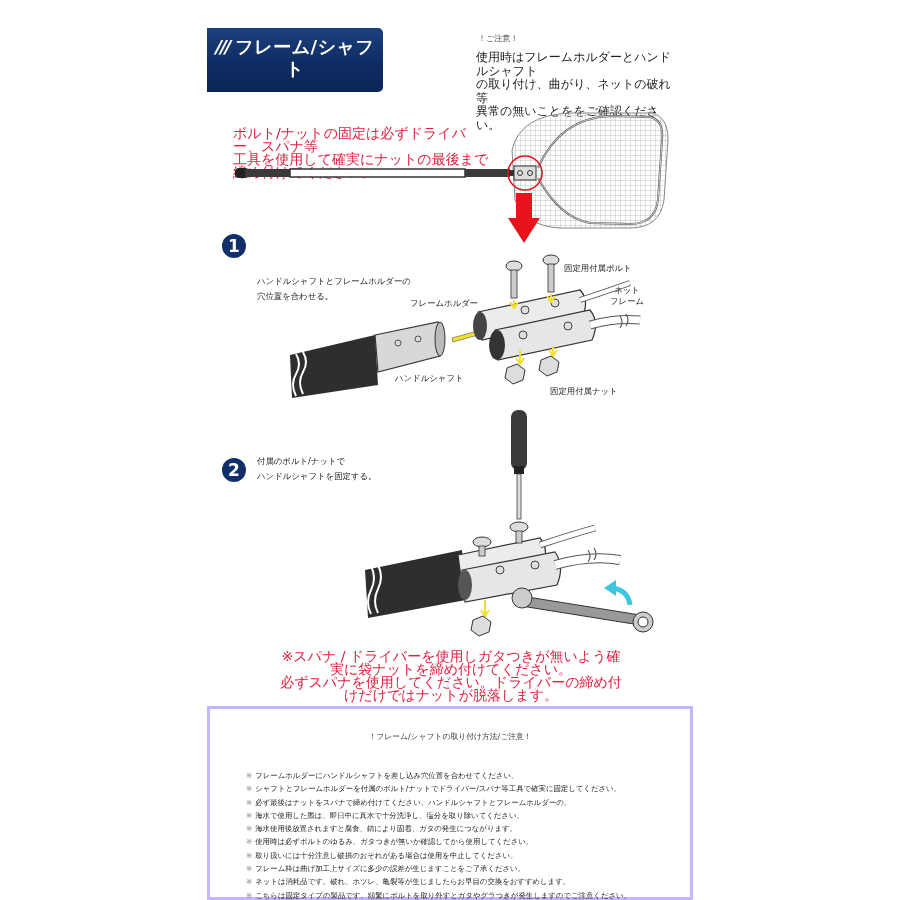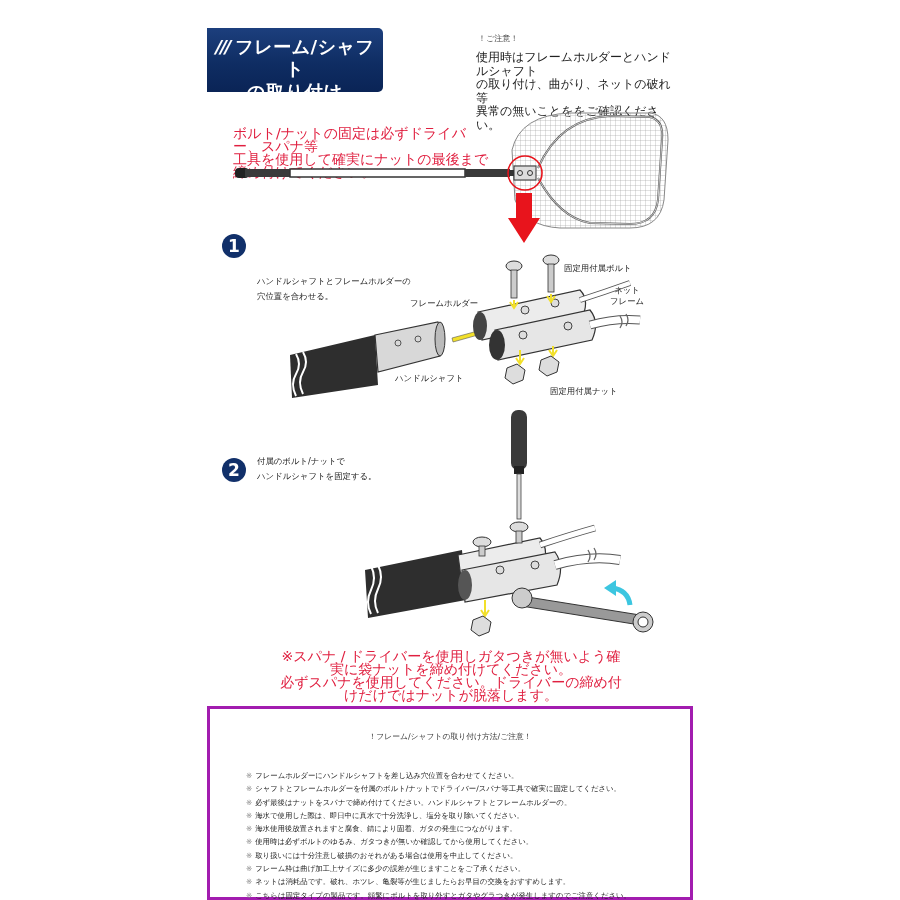--- a/index.html
+++ b/index.html
@@ -18,36 +18,35 @@
   .notice-body { left:476px; top:51px; font-size:12px; line-height:13.5px; color:#222; width:200px; }
   .warn-red { color:#e02040; font-size:14px; line-height:13px; }
   .warn1 { left:233px; top:127px; width:260px; }
   .warn2 { left:276px; top:650px; width:350px; text-align:center; }
   
   .step-num { width:24px; height:24px; border-radius:50%; background:#11306a; color:#fff;
      font-weight:bold; font-size:17px; line-height:24px; text-align:center; }
   .step-text { font-size:8.4px; line-height:15px; color:#222; }
   .label { font-size:8.4px; color:#222; white-space:nowrap; }
   
-  .caution-box { left:207px; top:706px; width:486px; height:194px; border:3px solid #a21caf;
+  .caution-box { left:207px; top:706px; width:486px; height:194px; border:3px solid #c4b5fd;
      box-sizing:border-box; }
   .caution-title { position:absolute; top:22px; left:0; width:100%; text-align:center; font-size:7.8px; color:#333; }
   .caution-list { position:absolute; left:20px; top:44px; margin:16px; padding:0; list-style:none; }
   .caution-list li { font-size:7.4px; line-height:13.3px; color:#222; white-space:nowrap; }
   .caution-list li .mark { color:#888; margin-right:3px; }
   svg { position:absolute; overflow:visible; }
 </style>
 </head>
 <body>
 
 <div class="abs title-badge">
   <div class="title-line1">
     <span class="stripes">///</span><span>フレーム/シャフト</span>
   </div>
-  <div class="title-line2">の取り付け</div>
 </div>
 
 <div class="abs notice-head">！ご注意！</div>
 <div class="abs notice-body">
   <div>使用時はフレームホルダーとハンドルシャフト</div>
   <div>の取り付け、曲がり、ネットの破れ等</div>
   <div>異常の無いことををご確認ください。</div>
 </div>
 
 <div class="abs warn-red warn1">

